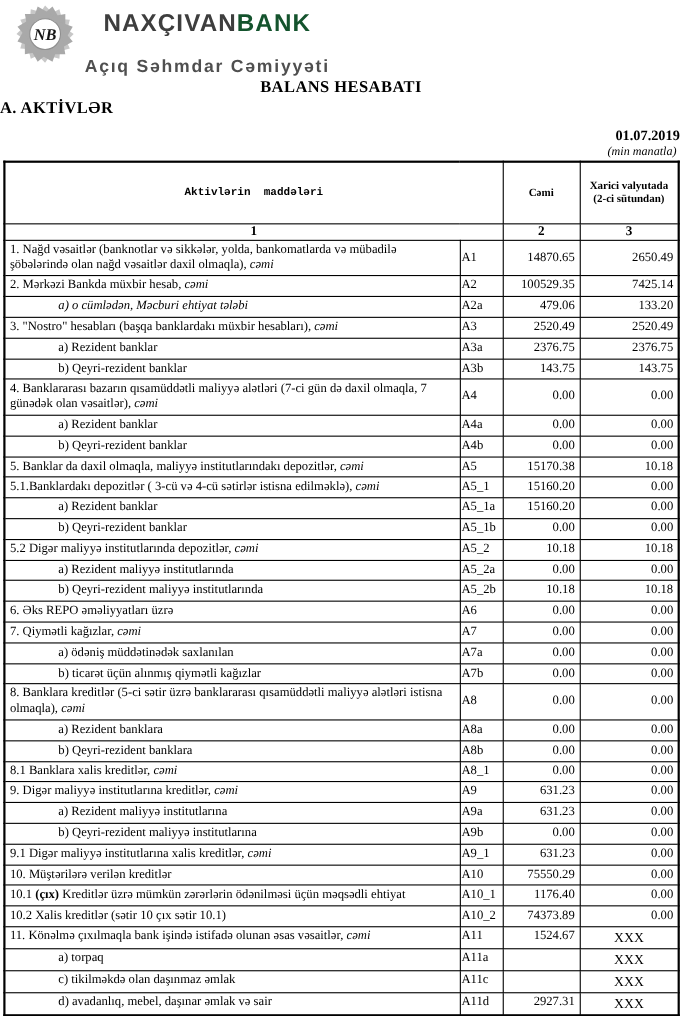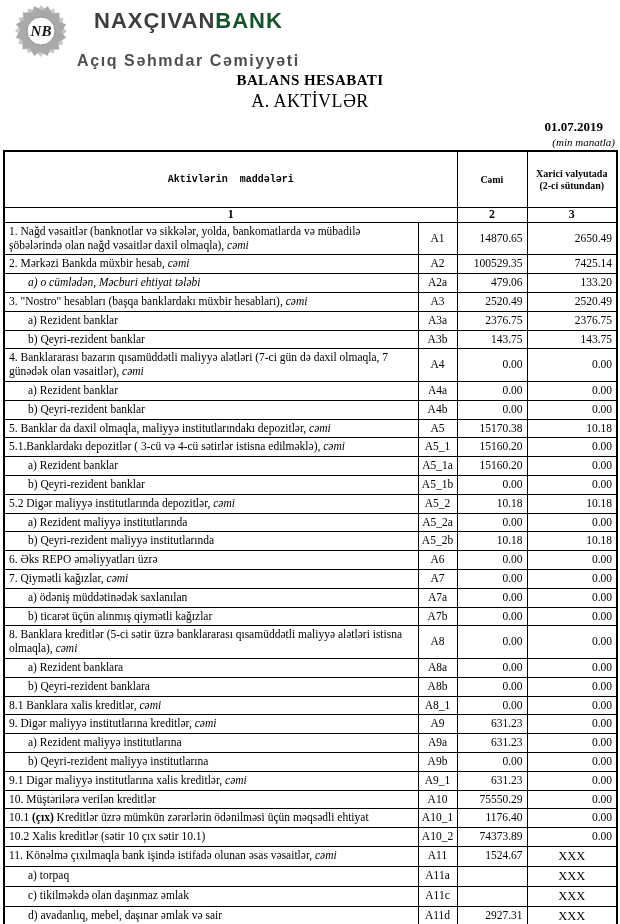--- a/index.html
+++ b/index.html
@@ -11,37 +11,37 @@
   .logo-txt { margin-left:7px; padding-top:7px; text-align:center; }
   .logo-name { font-family:"Liberation Sans","DejaVu Sans",sans-serif; font-weight:bold;
                font-size:22px; letter-spacing:1px; line-height:1; white-space:nowrap; }
   .logo-primary { color:#3e3e3e; }
   .logo-secondary { color:#14532d; }
   .logo-subtitle { font-family:"Liberation Sans","DejaVu Sans",sans-serif; font-weight:bold;
                    font-size:16px; color:#4f4f4f; letter-spacing:1.6px; margin-top:20px; }
 
   
   .title { text-align:center; font-weight:bold; font-size:15px; margin-top:11px; letter-spacing:0.4px; }
-  .section-title { text-align:center; font-weight:normal; font-size:18px; margin-top:2px; letter-spacing:0.4px; }
-  .date { text-align:right; font-weight:bold; font-size:13px; padding-right:17px; margin-top:7px; }
+  .section-title { text-align:left; font-weight:bold; font-size:15px; margin-top:2px; letter-spacing:0.4px; }
+  .date { text-align:right; font-weight:bold; font-size:13px; padding-right:2px; margin-top:7px; }
   .unit { text-align:right; font-style:italic; font-size:11px; padding-right:5px; margin-top:1px; margin-bottom:2px; }
 
   
   table { border-collapse:collapse; table-layout:fixed; width:613px; margin-left:3px;
           border:2px solid #000; }
   th, td { border:1px solid #000; overflow:hidden; }
   thead th { font-weight:bold; text-align:center; font-size:10px; padding:16px 2px; line-height:1.15; }
   thead tr.numrow th { padding:0 2px; font-size:12px; }
   .pre { white-space:pre-wrap;font-family:Liberation Mono, monospace; }
   td { font-size:11.5px; padding:2px 4px; line-height:1.2; vertical-align:middle; }
-  td.code { text-align:center; padding:1px 1px; }
+  td.code { text-align:left; padding:1px 1px; }
   td.num  { text-align:right; }
   td.ctr  { text-align:center; font-size:12.5px; }
   td.desc { text-align:left; }
-  td.desc.indent { padding-left:23px; }
+  td.desc.indent { padding-left:48px; }
   .it { font-style:italic; }
   .b  { font-weight:bold; }
 </style>
 </head>
 <body>
 
 <div class="page">
 
   <div class="logo-wrap">
     <svg width="58" height="56" viewBox="0 0 58 56">

